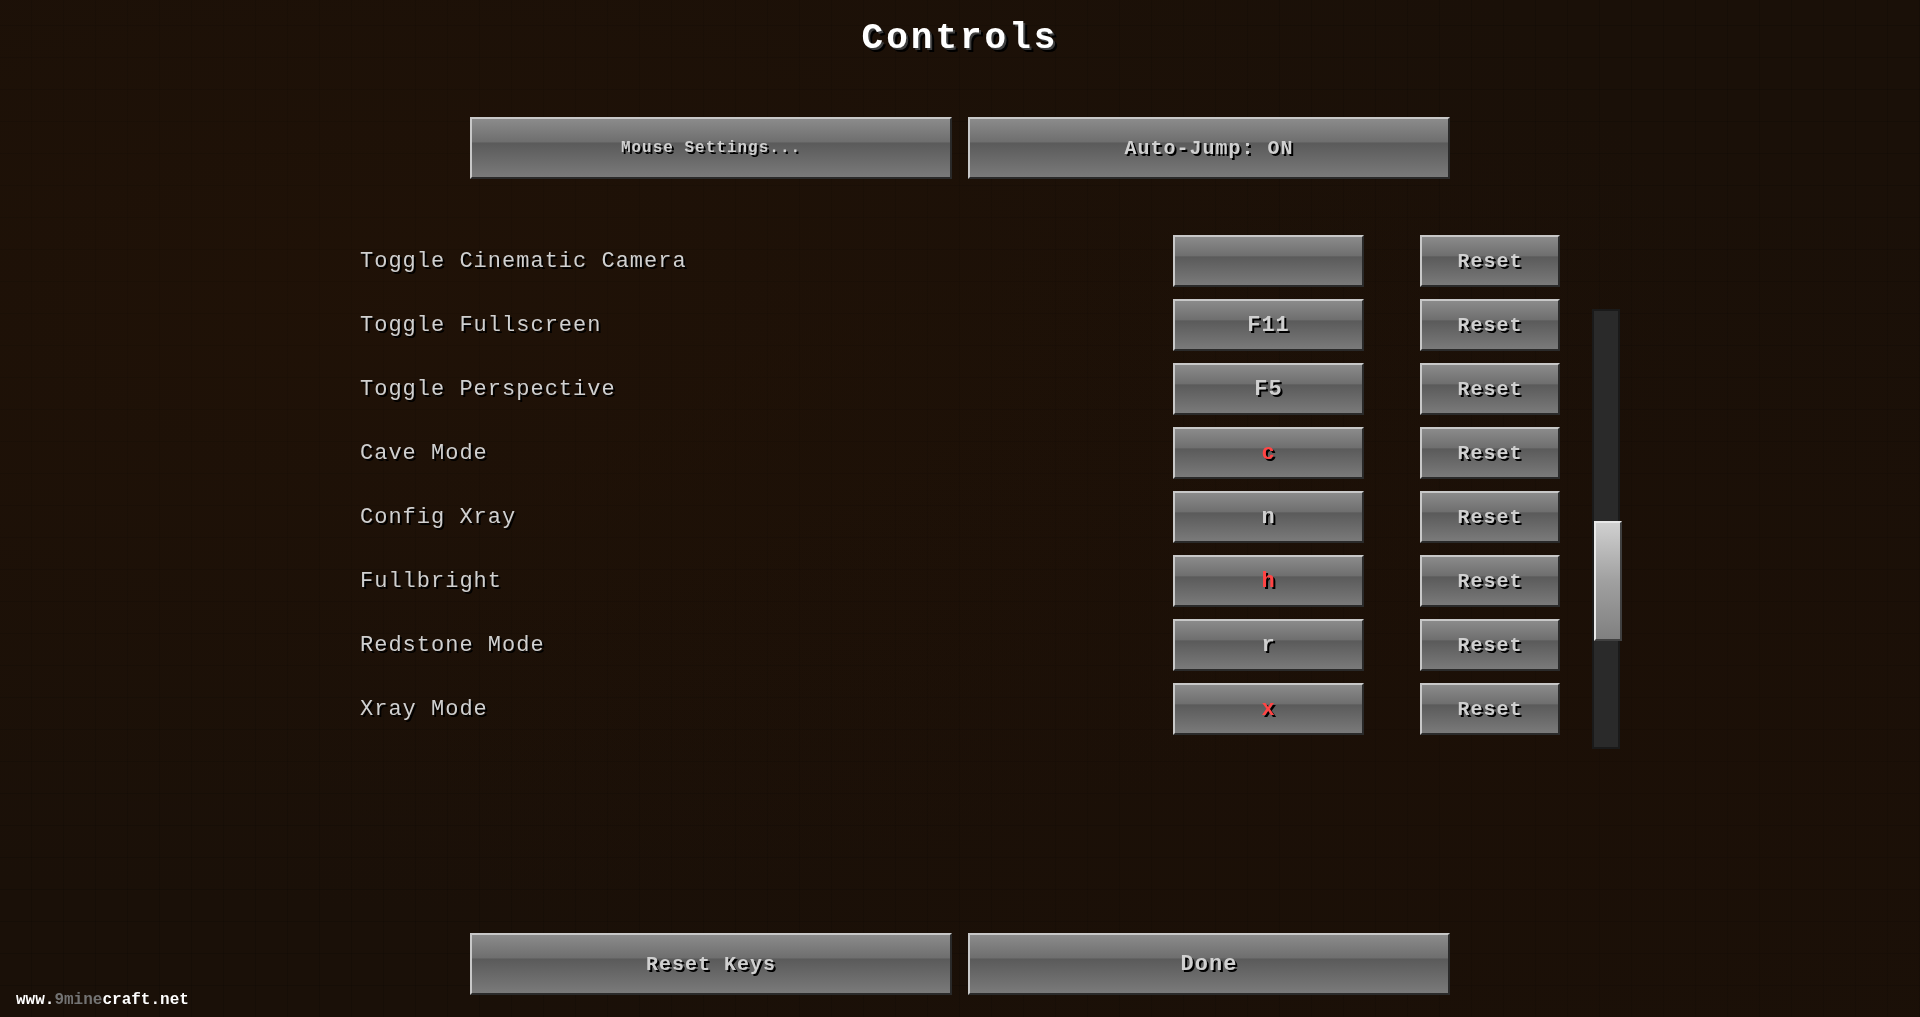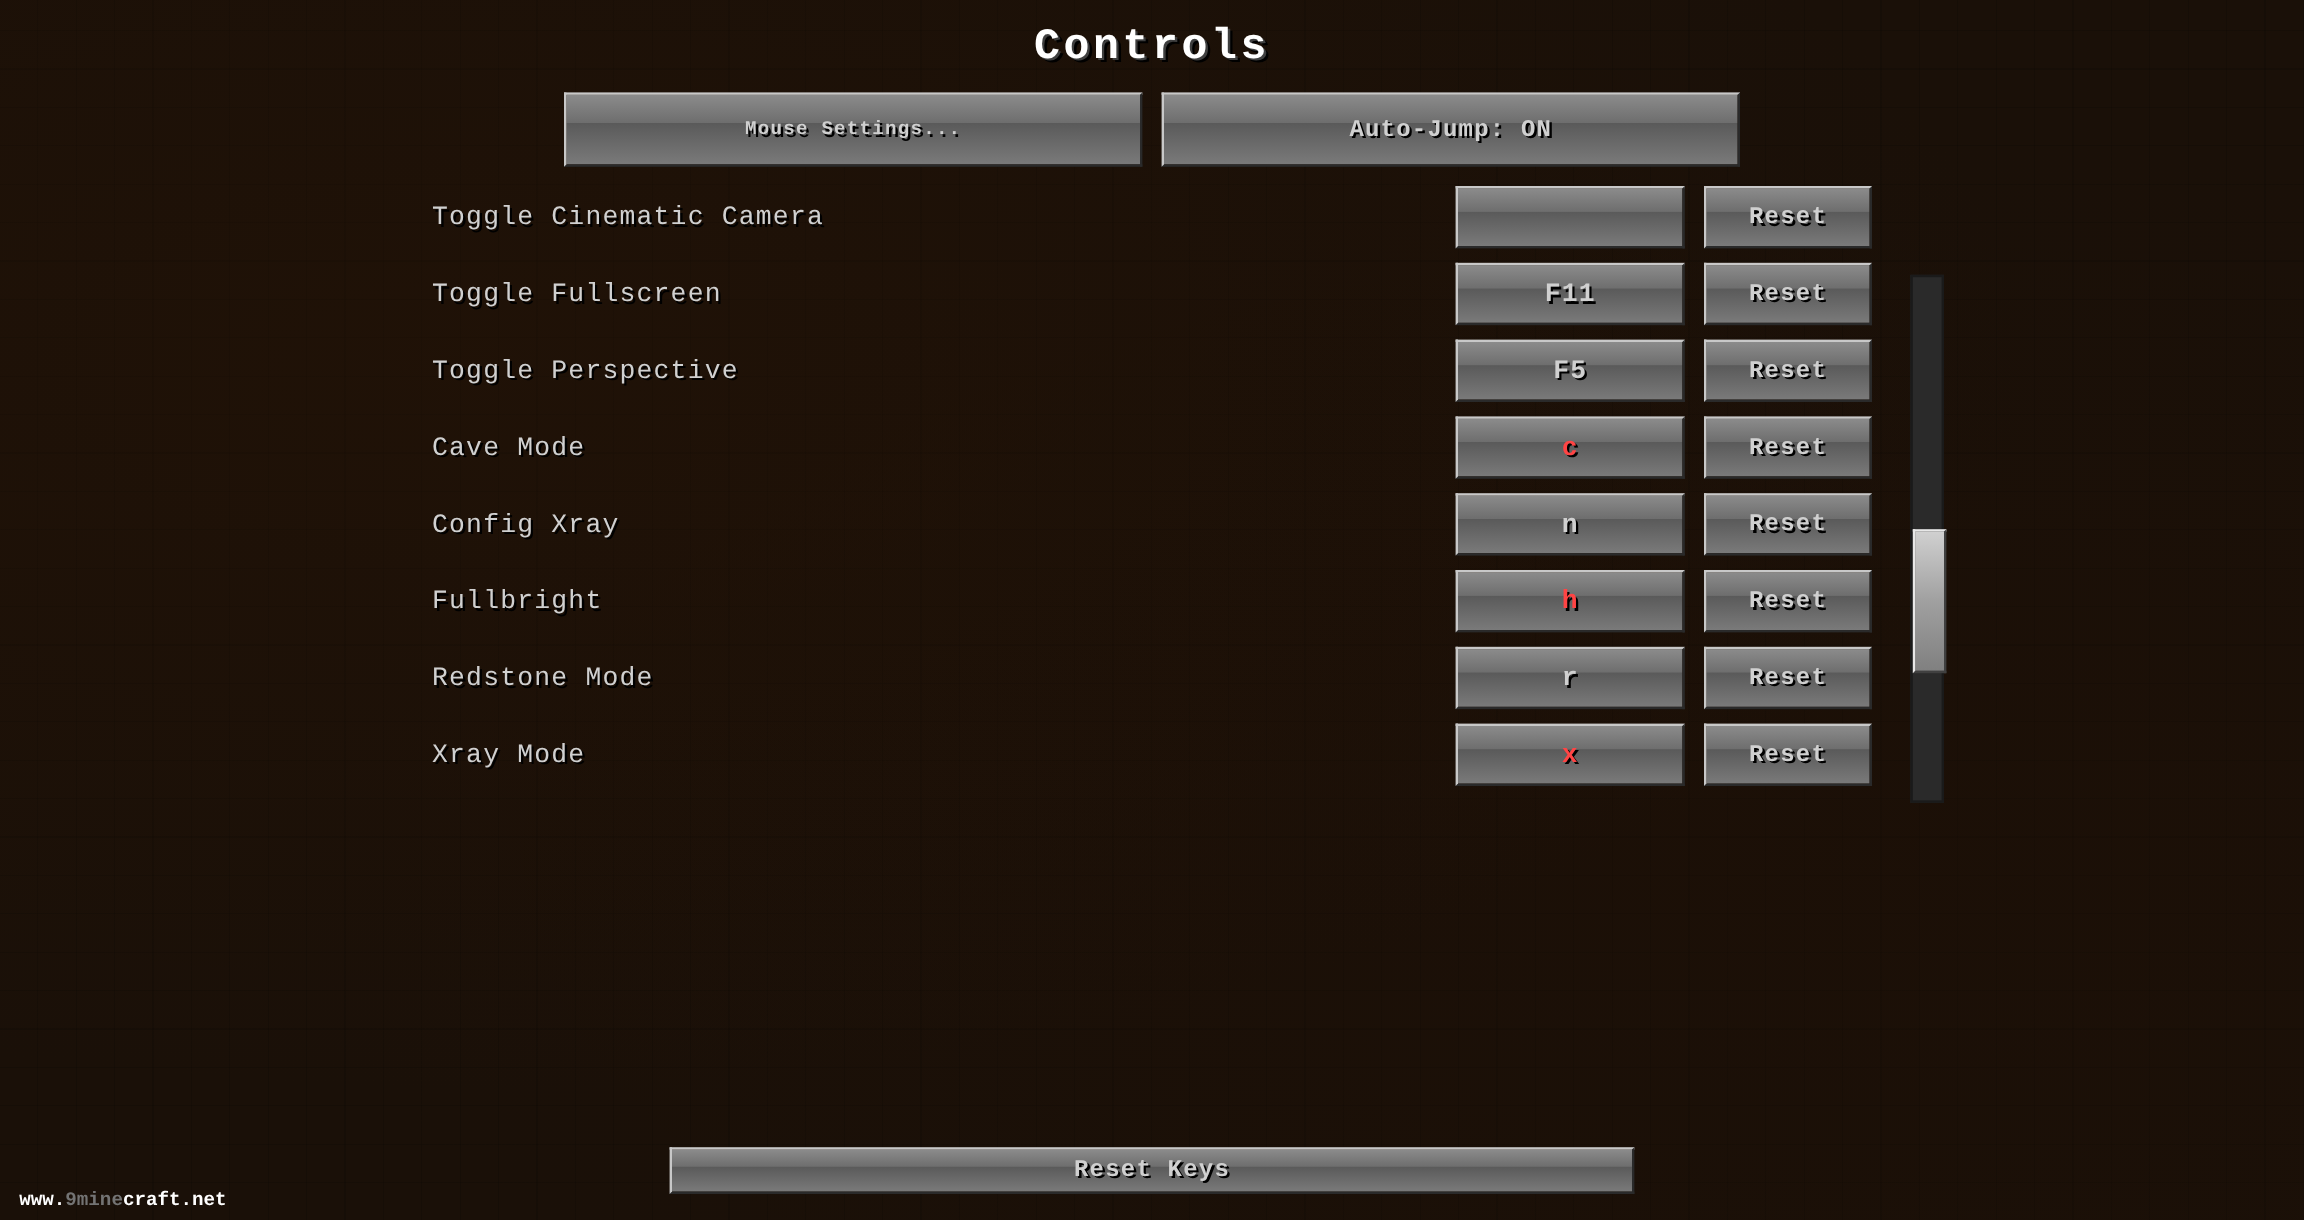--- a/index.html
+++ b/index.html
@@ -1,15 +1,15 @@
 <!DOCTYPE html>
 <html><head>
   <meta charset="utf-8">
   <style>
-    * { margin: 0; padding: 0; box-sizing: border-box; }
+    * { margin: 0; padding: 0; box-sizing: border-box; gap: 40px; }
 
     body {
       width: 1920px;
       height: 1017px;
       background-color: #1a1008;
       background-image:
         repeating-linear-gradient(
           0deg,
           transparent,
           transparent 31px,
@@ -210,22 +210,21 @@
     }
 
     
     .bottom-buttons {
       position: absolute;
       bottom: 22px;
       left: 50%;
       transform: translateX(-50%);
       display: flex;
       gap: 16px;
-      width: 804px;
-      flex-direction: column;
+      width: 980px;
     }
 
     .btn-reset-keys {
       flex: 1;
       height: 62px;
       font-size: 20px;
     }
 
     .btn-done {
       flex: 1;
@@ -319,19 +318,20 @@
     </div>
 
     <div class="scrollbar">
       <div class="scrollbar-thumb"></div>
     </div>
 
   </div>
 
   <div class="bottom-buttons">
     <button class="mc-button btn-reset-keys">Reset Keys</button>
+    <button class="mc-button btn-done">Done</button>
   </div>
 
   <div class="watermark">
     <span class="watermark-www">www.</span><span class="watermark-9mine">9mine</span><span class="watermark-craft">craft.net</span>
   </div>
 
 </div>
 
 </body></html>

